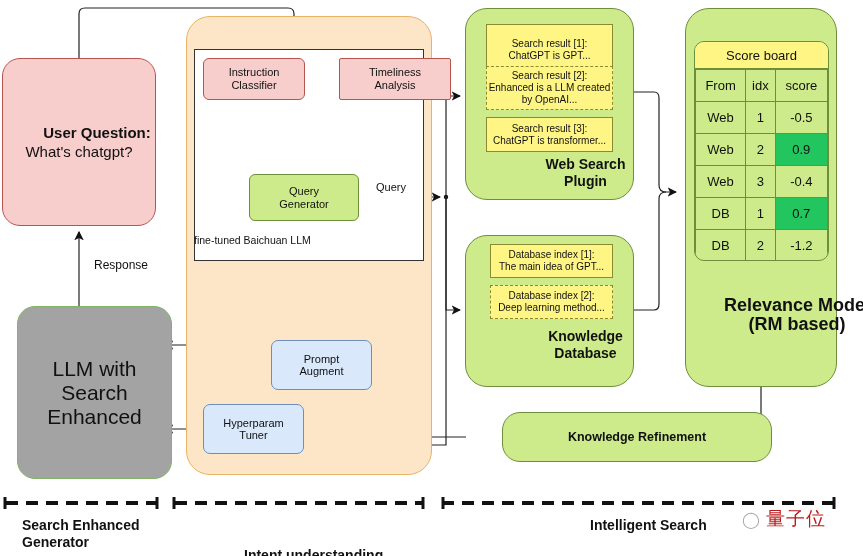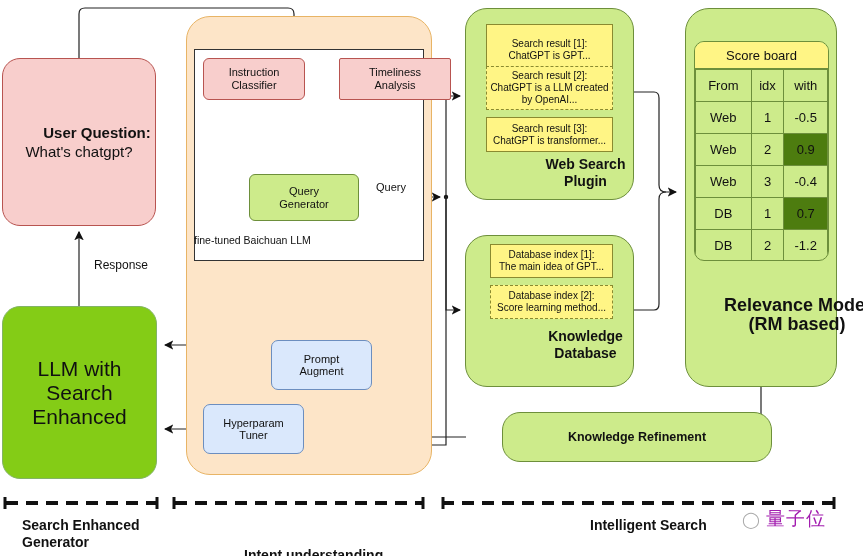--- a/index.html
+++ b/index.html
@@ -2,32 +2,32 @@
 <html><head>
 <meta charset="utf-8">
 <style>
   html, body { margin:0; padding:0; background:#ffffff; }
   body { width:863px; height:556px; position:relative; overflow:hidden;
          font-family:"Liberation Sans", "DejaVu Sans", sans-serif; color:#111; }
   .abs { position:absolute; box-sizing:border-box; }
   .center { display:flex; align-items:center; justify-content:center; text-align:center; flex-direction:column; }
   .pink { background:#f8cecc; border:1px solid #b85450; }
   .green { background:#cdeb8b; border:1px solid #6d8f3b; }
-  .lgreen { background:#84cc16; border:1px solid #82b366; }
+  .lgreen { background:#a3a3a3; border:1px solid #82b366;margin-left:15px; }
   .blue { background:#dae8fc; border:1px solid #6c8ebf; }
   .orange { background:#fde5c8; border:1px solid #e8b465; }
   .yellow { background:#fff585; border:1px solid #8a8a30; }
   .yellow.dashed { border:1px dashed #8a8a30; }
   .small { font-size:11px; line-height:13px; }
   .tiny { font-size:10px; line-height:12px; }
   .bold { font-weight:bold;margin-left:36px; }
   svg.lines { position:absolute; left:0; top:0; }
   table.score { border-collapse:collapse; width:100%; height:100%; font-size:13px; }
   table.score td { border:1px solid #6d8f3b; text-align:center; }
-  table.score td.hl { background:#4d7c0f; }
+  table.score td.hl { background:#22c55e; }
   .sec-label { font-size:14px; font-weight:bold; line-height:17px; }
 </style>
 </head>
 <body>
 
 <svg class="lines" width="863" height="556">
   <defs>
     <marker id="arr" markerWidth="8" markerHeight="8" refX="7" refY="4" orient="auto">
       <path d="M0,0 L8,4 L0,8 L2,4 z" fill="#111"></path>
     </marker>
@@ -117,56 +117,56 @@
   <span>Tuner</span>
 </div>
 
 <div class="abs green" style="left:465px;top:8px;width:169px;height:192px;border-radius:22px;"></div>
 <div class="abs yellow center tiny" style="left:486px;top:24px;width:127px;height:52px;">
   <span>Search result [1]:</span>
   <span>ChatGPT is GPT...</span>
 </div>
 <div class="abs yellow dashed center tiny" style="left:486px;top:66px;width:127px;height:44px;">
   <span>Search result [2]:</span>
-  <span>ChatGPT is a LLM created</span>
+  <span>Enhanced is a LLM created</span>
   <span>by OpenAI...</span>
 </div>
 <div class="abs yellow center tiny" style="left:486px;top:117px;width:127px;height:35px;">
   <span>Search result [3]:</span>
   <span>ChatGPT is transformer...</span>
 </div>
 <div class="abs center bold" style="left:465px;top:156px;width:169px;font-size:14px;line-height:17px;">
   <span>Web Search</span>
   <span>Plugin</span>
 </div>
 
 <div class="abs green" style="left:465px;top:235px;width:169px;height:152px;border-radius:22px;"></div>
 <div class="abs yellow center tiny" style="left:490px;top:244px;width:123px;height:34px;">
   <span>Database index [1]:</span>
   <span>The main idea of GPT...</span>
 </div>
 <div class="abs yellow dashed center tiny" style="left:490px;top:285px;width:123px;height:34px;">
   <span>Database index [2]:</span>
-  <span>Score learning method...</span>
+  <span>Deep learning method...</span>
 </div>
 <div class="abs center bold" style="left:465px;top:328px;width:169px;font-size:14px;line-height:17px;">
   <span>Knowledge</span>
   <span>Database</span>
 </div>
 
 <div class="abs green" style="left:685px;top:8px;width:152px;height:379px;border-radius:24px;"></div>
 <div class="abs" style="left:694px;top:41px;width:135px;height:220px;border:1px solid #6d8f3b;border-radius:10px;overflow:hidden;">
   <div class="center" style="height:26px;background:#fff585;border-bottom:1px solid #6d8f3b;font-size:13px;">Score board</div>
   <div style="height:193px;">
     <table class="score">
       <tbody>
           <tr>
         <td>From</td>
         <td>idx</td>
-        <td>with</td>
+        <td>score</td>
       </tr>
       <tr>
         <td>Web</td>
         <td>1</td>
         <td>-0.5</td>
       </tr>
       <tr>
         <td>Web</td>
         <td>2</td>
         <td class="hl">0.9</td>
@@ -201,14 +201,14 @@
 
 <div class="abs sec-label" style="left:22px;top:517px;">
   <div>Search Enhanced</div>
   <div>Generator</div>
 </div>
 <div class="abs sec-label" style="left:244px;top:517px;margin-top:30px;">Intent understanding</div>
 <div class="abs sec-label" style="left:590px;top:517px;">Intelligent Search</div>
 
 <div class="abs" style="left:742px;top:506px;display:flex;align-items:center;gap:6px;color:#888;">
   <span style="font-size:16px;color:#aaa;">◯</span>
-  <span style="font-family:'DejaVu Sans',sans-serif;font-size:19px;letter-spacing:1px;color:#a21caf;">量子位</span>
+  <span style="font-family:'DejaVu Sans',sans-serif;font-size:19px;letter-spacing:1px;color:#b91c1c;">量子位</span>
 </div>
 
 </body></html>

